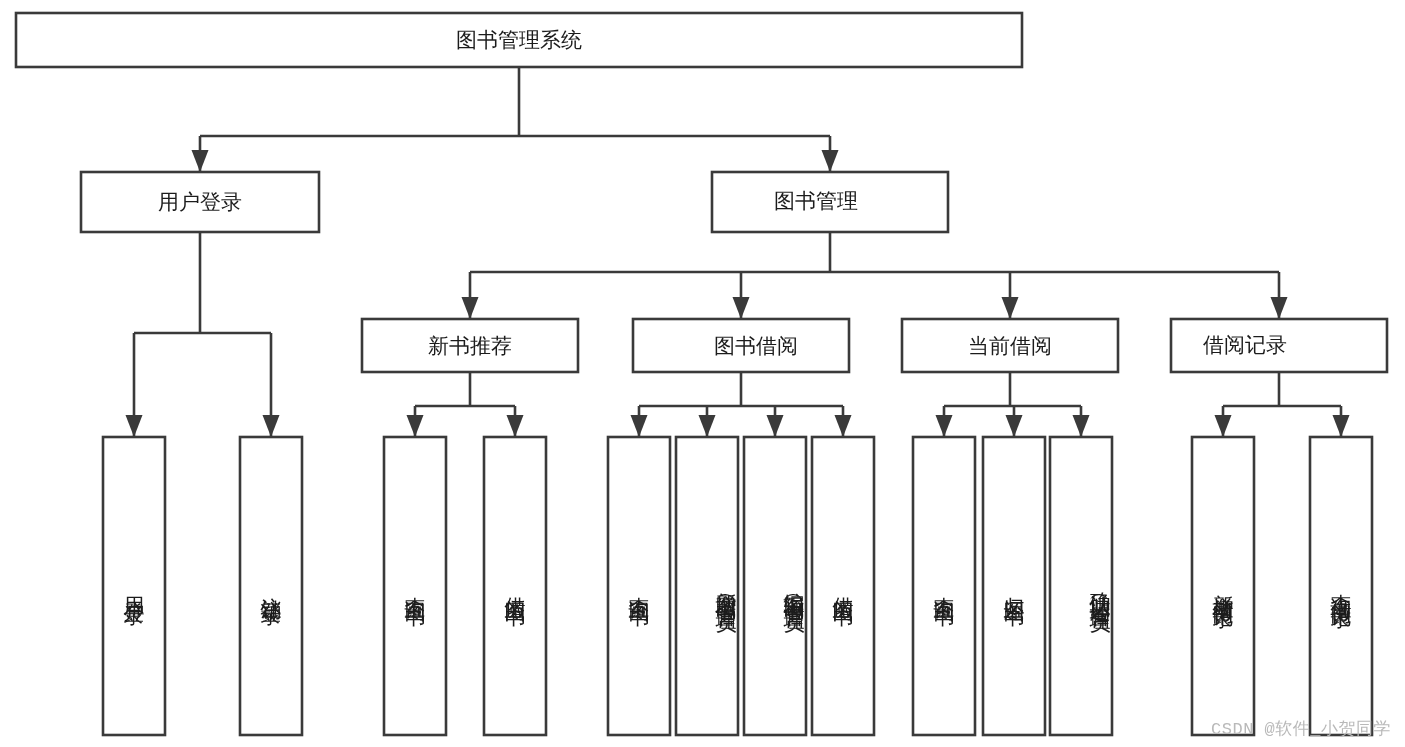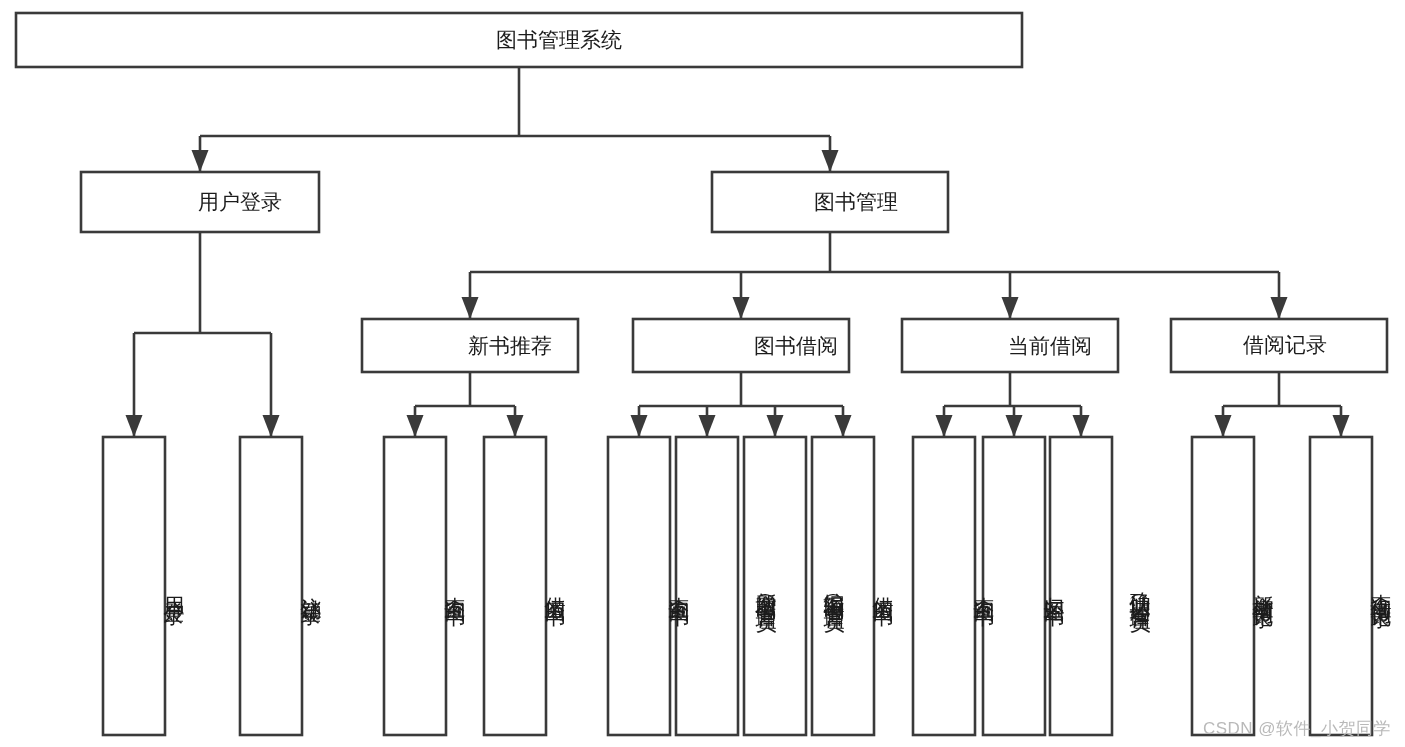--- a/index.html
+++ b/index.html
@@ -43,21 +43,20 @@
   .node-label {
     position: absolute;
     display: flex;
     align-items: center;
     justify-content: center;
     text-align: center;
     color: #1c1c1c;
     font-family: "Liberation Sans", "DejaVu Sans", sans-serif;
     pointer-events: none;
     white-space: pre;
-    margin-left: 40px;
   }
   .node-label.horizontal {
     font-size: 21px;
     line-height: 1.2;
   }
   .node-label.vertical {
     writing-mode: vertical-rl;
     text-orientation: upright;
     font-size: 21px;
     letter-spacing: 3px;
@@ -70,21 +69,21 @@
   .node-label.vertical.mid {
     align-items: center;
     padding-top: 0;
   }
   #watermark {
     position: absolute;
     right: 14px;
     bottom: 7px;
     font-size: 17px;
     color: #b9b9b9;
-    font-family: Liberation Sans, sans-serif;
+    font-family: Liberation Mono, monospace;
     letter-spacing: 0.5px;
     white-space: pre;
     text-align: right;
   }
 </style>
 </head>
 <body>
 
 <div id="diagram-root">
   <svg id="diagram-svg" viewBox="0 0 1405 747">
@@ -161,21 +160,21 @@
         <rect class="node-box" x="913" y="437" width="62" height="298"></rect>
         <rect class="node-box" x="983" y="437" width="62" height="298"></rect>
         <rect class="node-box" x="1050" y="437" width="62" height="298"></rect>
         <rect class="node-box" x="1192" y="437" width="62" height="298"></rect>
         <rect class="node-box" x="1310" y="437" width="62" height="298"></rect>
       </g>
   </svg>
   <div id="label-layer">
       <div class="node-label horizontal" style="left: 16px; top: 13px; width: 1006px; height: 54px;">图书管理系统</div>
       <div class="node-label horizontal" style="left: 81px; top: 172px; width: 238px; height: 60px;">用户登录</div>
-      <div class="node-label horizontal" style="left: 712px; top: 172px; width: 208px; height: 60px;">图书管理</div>
+      <div class="node-label horizontal" style="left: 712px; top: 172px; width: 208px; height: 60px; font-family: Liberation Serif, serif;">图书管理</div>
       <div class="node-label horizontal" style="left: 362px; top: 319px; width: 216px; height: 53px; border-radius: 7px;">新书推荐</div>
       <div class="node-label horizontal" style="left: 633px; top: 319px; width: 246px; height: 53px;">图书借阅</div>
       <div class="node-label horizontal" style="left: 902px; top: 319px; width: 216px; height: 53px;">当前借阅</div>
       <div class="node-label horizontal" style="left: 1157px; top: 319px; width: 176px; height: 53px; font-family: Liberation Serif, serif;">借阅记录</div>
       <div class="node-label vertical mid" style="left: 103px; top: 437px; width: 62px; height: 298px;">用户登录</div>
       <div class="node-label vertical mid" style="left: 240px; top: 437px; width: 62px; height: 298px;">注销登录</div>
       <div class="node-label vertical mid" style="left: 384px; top: 437px; width: 62px; height: 298px;">查询图书</div>
       <div class="node-label vertical mid" style="left: 484px; top: 437px; width: 62px; height: 298px;">借阅图书</div>
       <div class="node-label vertical mid" style="left: 608px; top: 437px; width: 62px; height: 298px;">查询图书</div>
       <div class="node-label vertical" style="left: 676px; top: 437px; width: 62px; height: 298px;">新增图书（管理员）</div>

